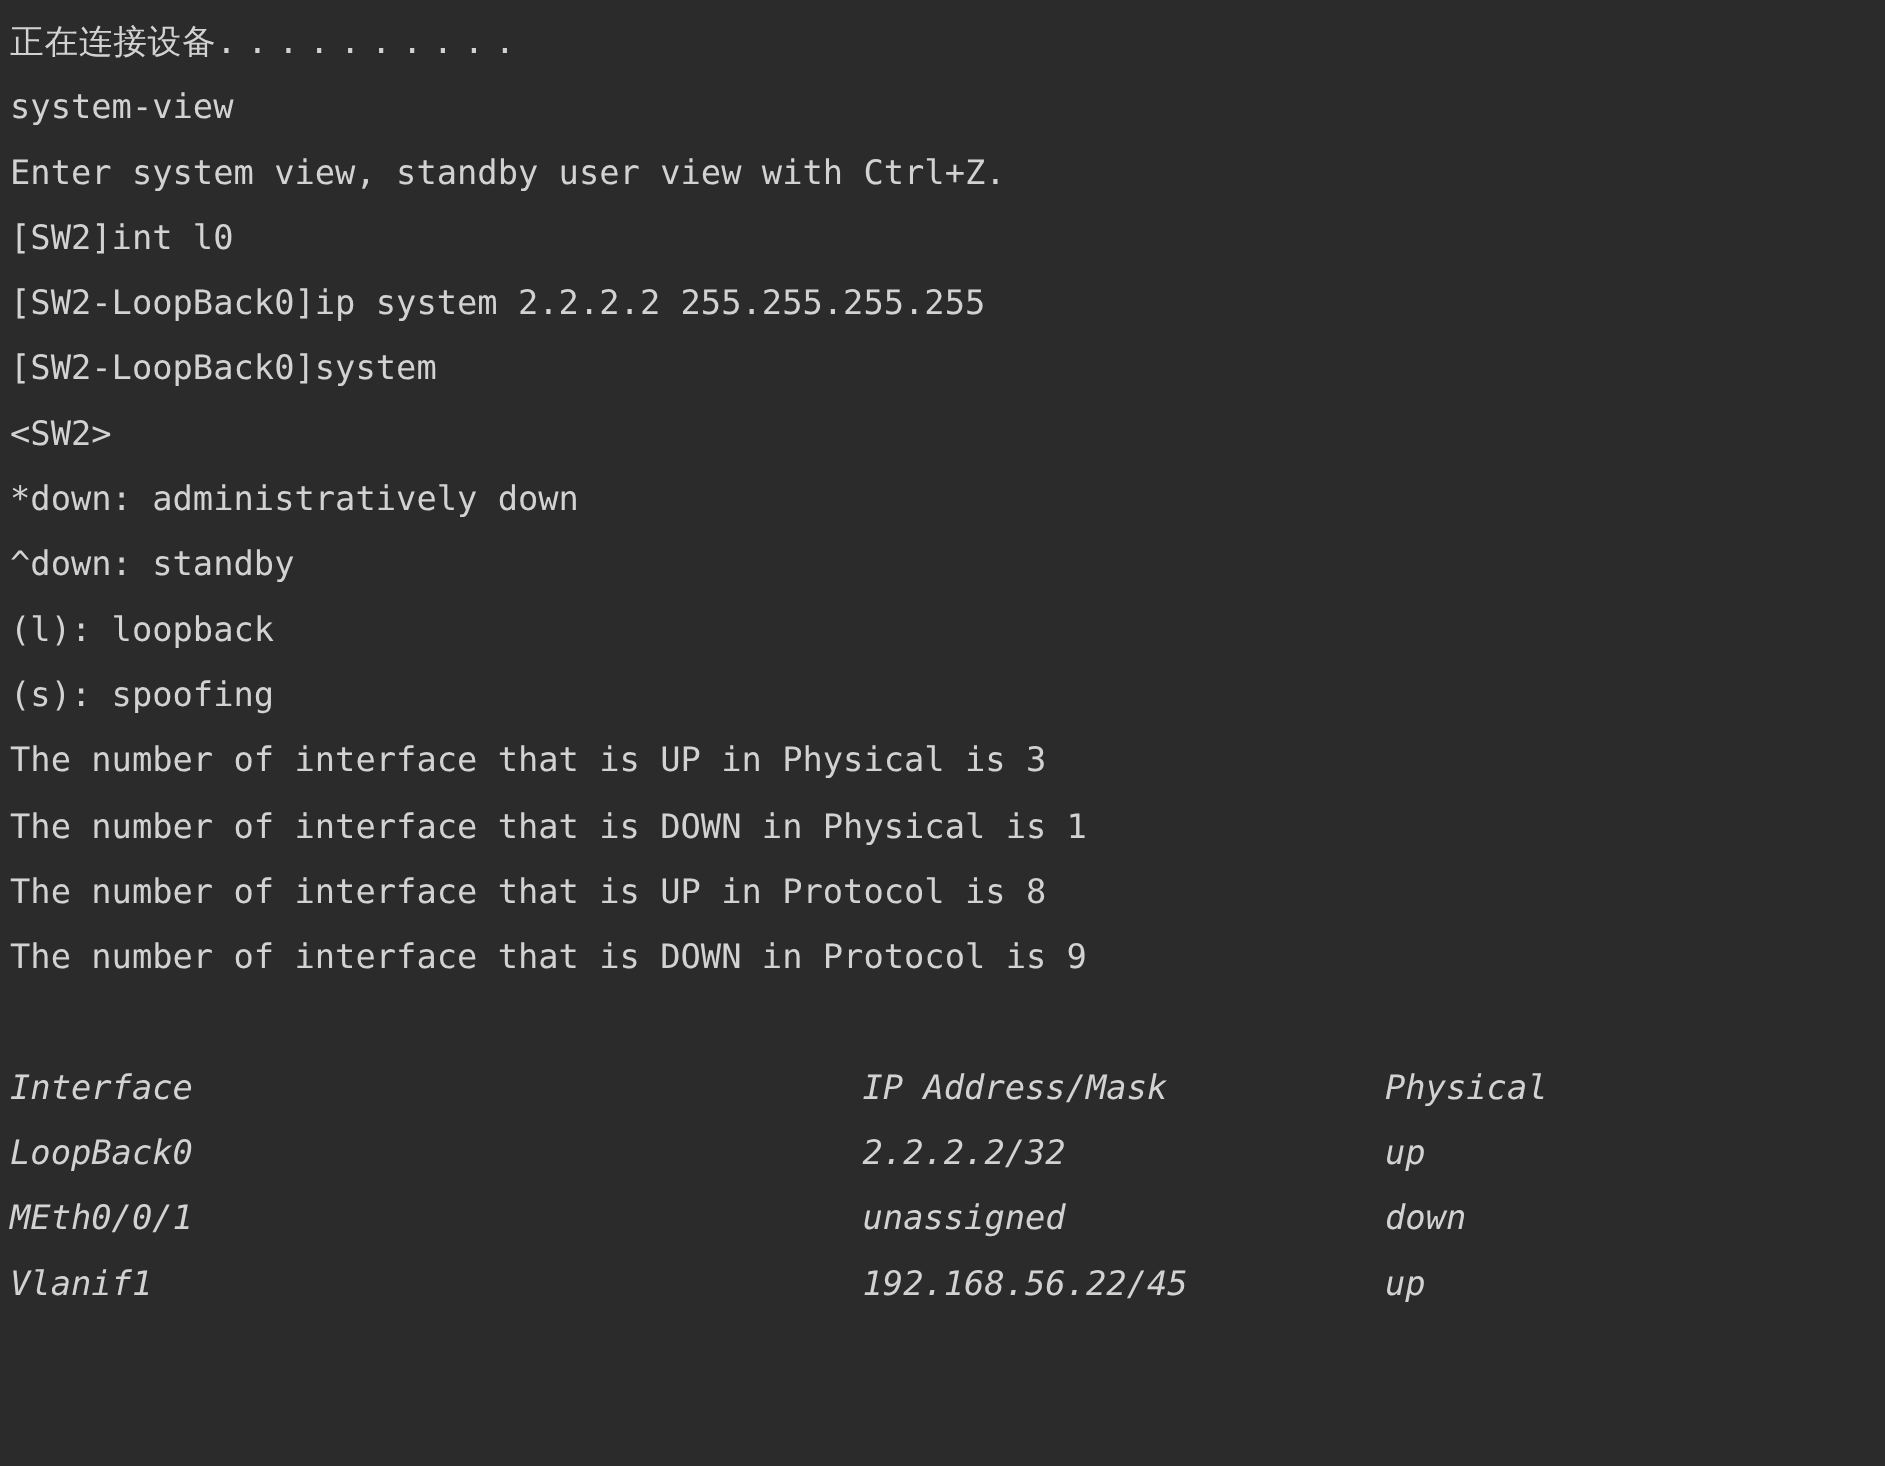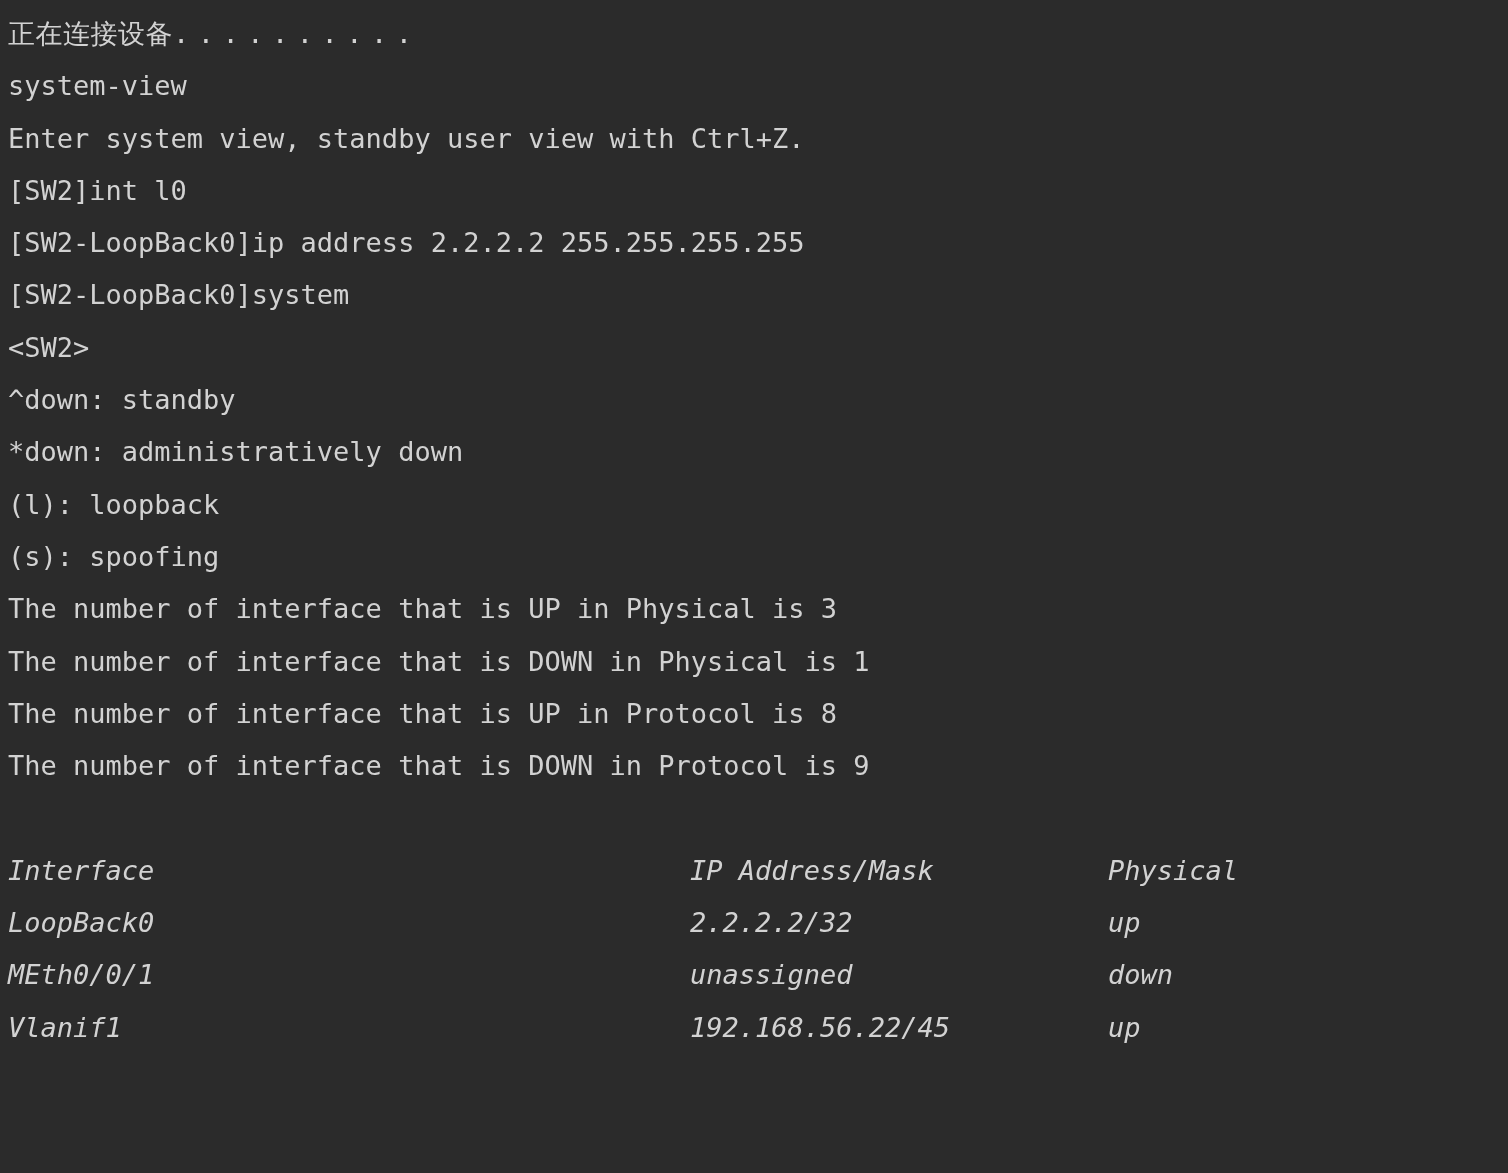--- a/index.html
+++ b/index.html
@@ -84,28 +84,28 @@
 
     <div class="line cjk"><span>正在连接设备</span><span class="dots">..........</span></div>
 
 
     <div class="line">system-view</div>
 
     <div class="line">Enter system view, standby user view with Ctrl+Z.</div>
 
     <div class="line">[SW2]int l0</div>
 
-    <div class="line">[SW2-LoopBack0]ip address 2.2.2.2 255.255.255.255</div>
+    <div class="line">[SW2-LoopBack0]ip system 2.2.2.2 255.255.255.255</div>
 
     <div class="line">[SW2-LoopBack0]system</div>
 
     <div class="line">&lt;SW2&gt;</div>
 
+    <div class="line">*down: administratively down</div>
     <div class="line">^down: standby</div>
-    <div class="line">*down: administratively down</div>
     <div class="line">(l): loopback</div>
     <div class="line">(s): spoofing</div>
 
     <div class="line">The number of interface that is UP in Physical is 3</div>
     <div class="line">The number of interface that is DOWN in Physical is 1</div>
     <div class="line">The number of interface that is UP in Protocol is 8</div>
     <div class="line">The number of interface that is DOWN in Protocol is 9</div>
 
     <div class="line blank">&nbsp;</div>
 

